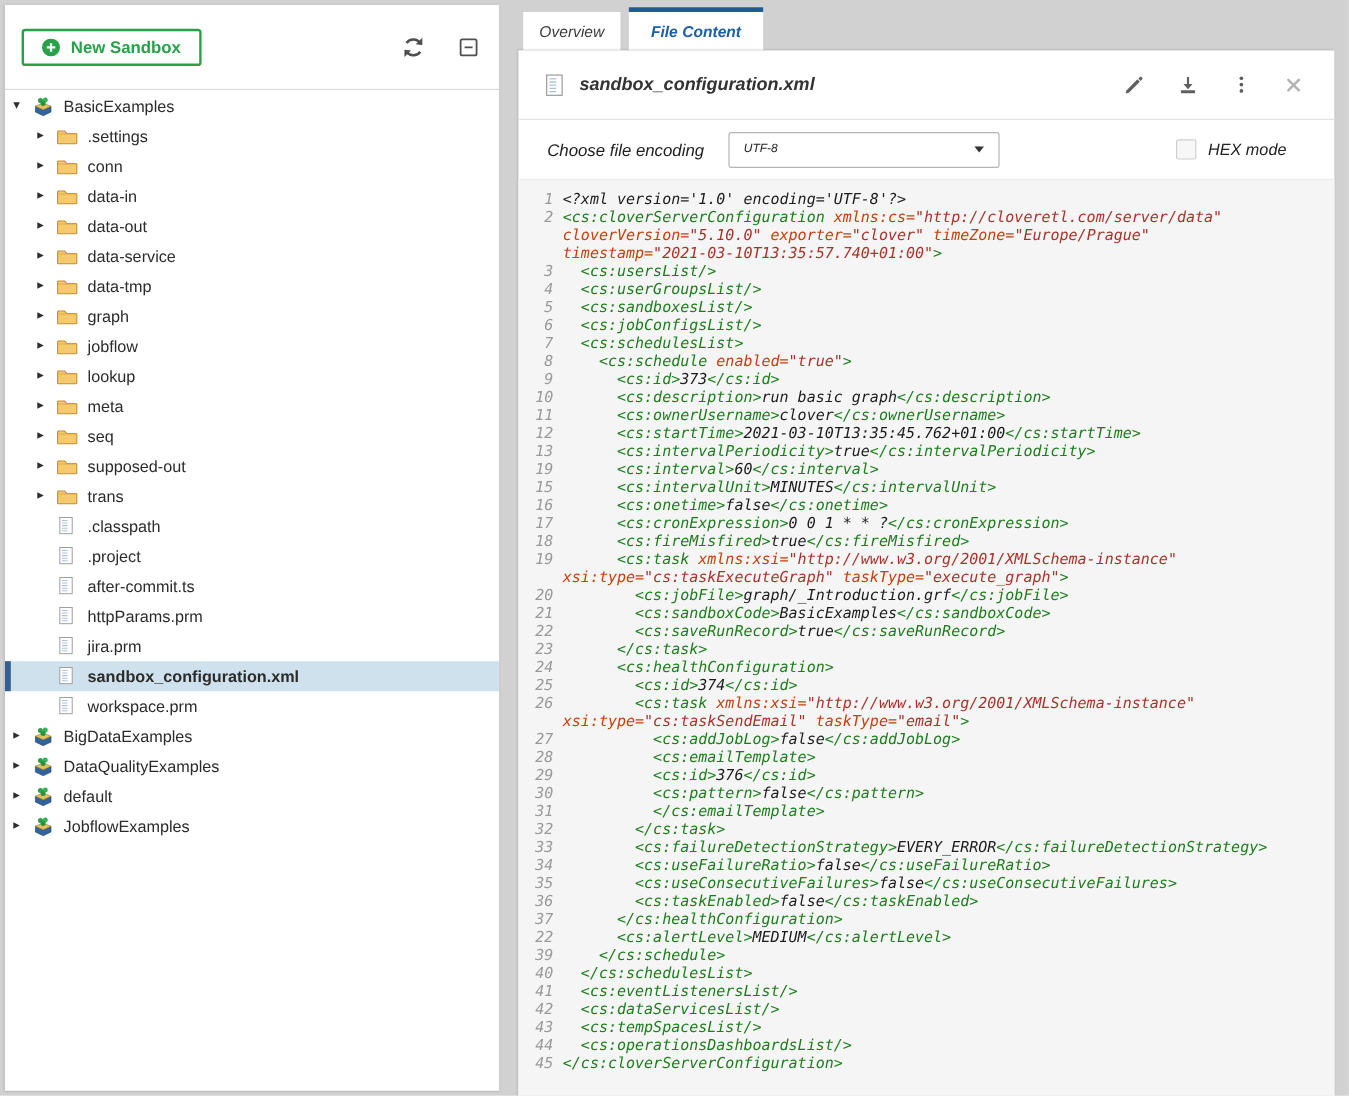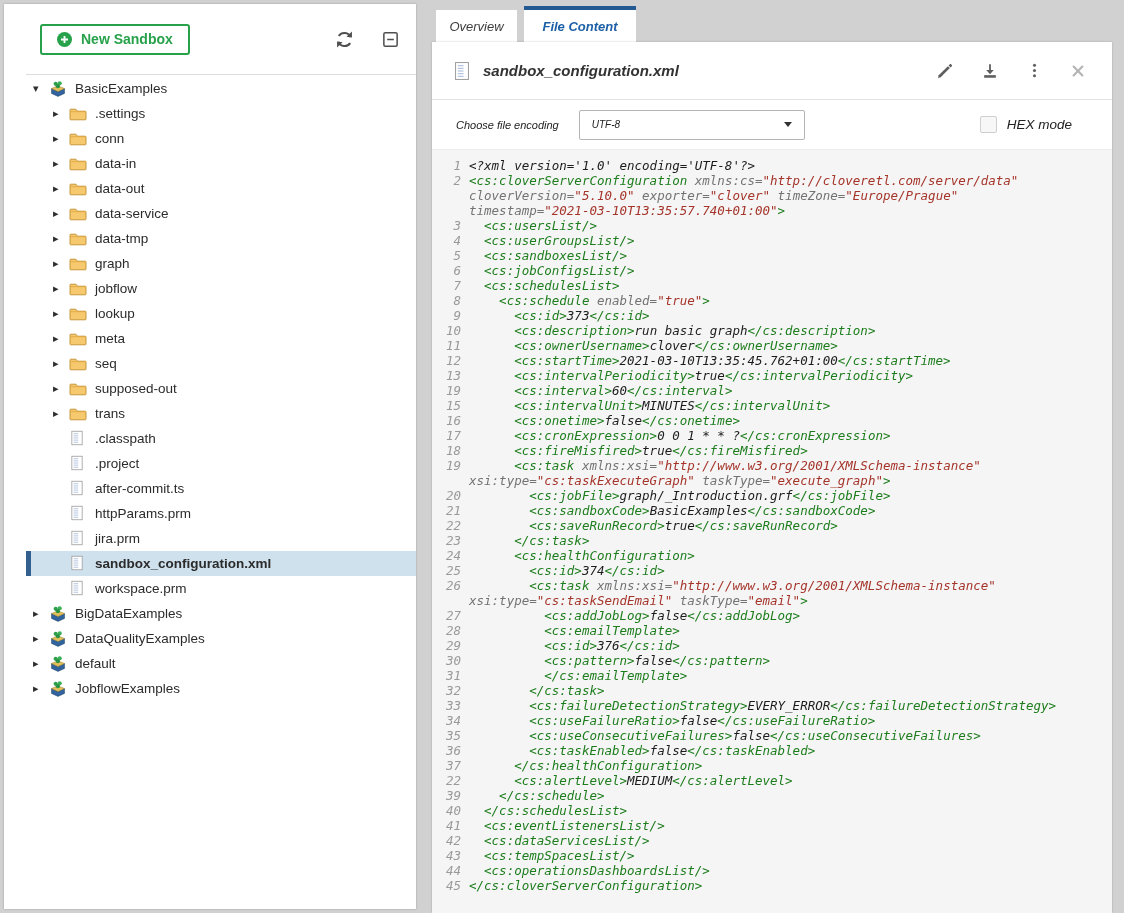--- a/index.html
+++ b/index.html
@@ -9,21 +9,20 @@
     font-family:"Liberation Sans", sans-serif;
     position:relative;
     overflow:hidden;
   }
 
   
   .left-card {
     position:absolute; left:4px; top:4px; width:412px; bottom:4px;
     background:#fff; box-shadow:0 0 2px rgba(0,0,0,.25);
     overflow:hidden;
-    padding-left:22px;
   }
   .left-header {
     height:71px; border-bottom:1px solid #dcdcdc;
     display:flex; align-items:center;
   }
   .new-sandbox-btn {
     margin-left:14px; height:31px; padding:0 15px;
     display:inline-flex; align-items:center; gap:9px;
     background:#fff; border:2px solid #27a24a; border-radius:3px;
     color:#27a24a; font-size:14px; font-weight:bold; cursor:pointer;
@@ -74,21 +73,21 @@
   }
   .title-row .file-icon { display:inline-flex; }
   .file-title { margin-left:11px; font-size:15px; font-weight:bold; color:#333; }
   .title-actions { margin-left:auto; display:flex; align-items:center; gap:27px; }
   .action-icon { display:inline-flex; cursor:pointer; }
 
   .encoding-row {
     height:50px; flex:none; border-bottom:1px solid #ececec;
     display:flex; align-items:center; padding:0 40px 0 24px;
   }
-  .encoding-label { font-size:11px; color:#222; }
+  .encoding-label { font-size:14px; color:#222; }
   .encoding-select {
     margin-left:20px; width:226px; height:30px;
     border:1px solid #b5b5b5; border-radius:2px; background:#fff;
     display:flex; align-items:center; padding:0 12px;
     font-size:10px; color:#222; cursor:pointer;
   }
   .encoding-select .caret {
     margin-left:auto; width:0; height:0;
     border-left:4.5px solid transparent; border-right:4.5px solid transparent;
     border-top:5.5px solid #333;
@@ -103,21 +102,21 @@
   .code-viewer {
     flex:1; background:#f5f5f5; overflow:hidden; padding-top:8px;
   }
   .code-line {
     display:flex; font-family:"DejaVu Sans Mono", monospace;
     font-size:12.5px; line-height:15px; white-space:pre;
   }
   .ln { width:37px; flex:none; text-align:right; padding-right:8px; color:#9a9a9a; }
   .code-text { white-space:pre; color:#1c1c1c; }
   .seg-g { color:#1d7d1d; }
-  .seg-b { color:#737373;text-align:center; }
+  .seg-b { color:#c2410c;text-align:center; }
   .seg-r { color:#a5342a; }
   .seg-k { color:#1c1c1c; }
 </style>
 </head>
 <body>
 
 <div class="left-card">
   <div class="left-header">
     <button class="new-sandbox-btn">
       <span style="display:inline-flex;">

